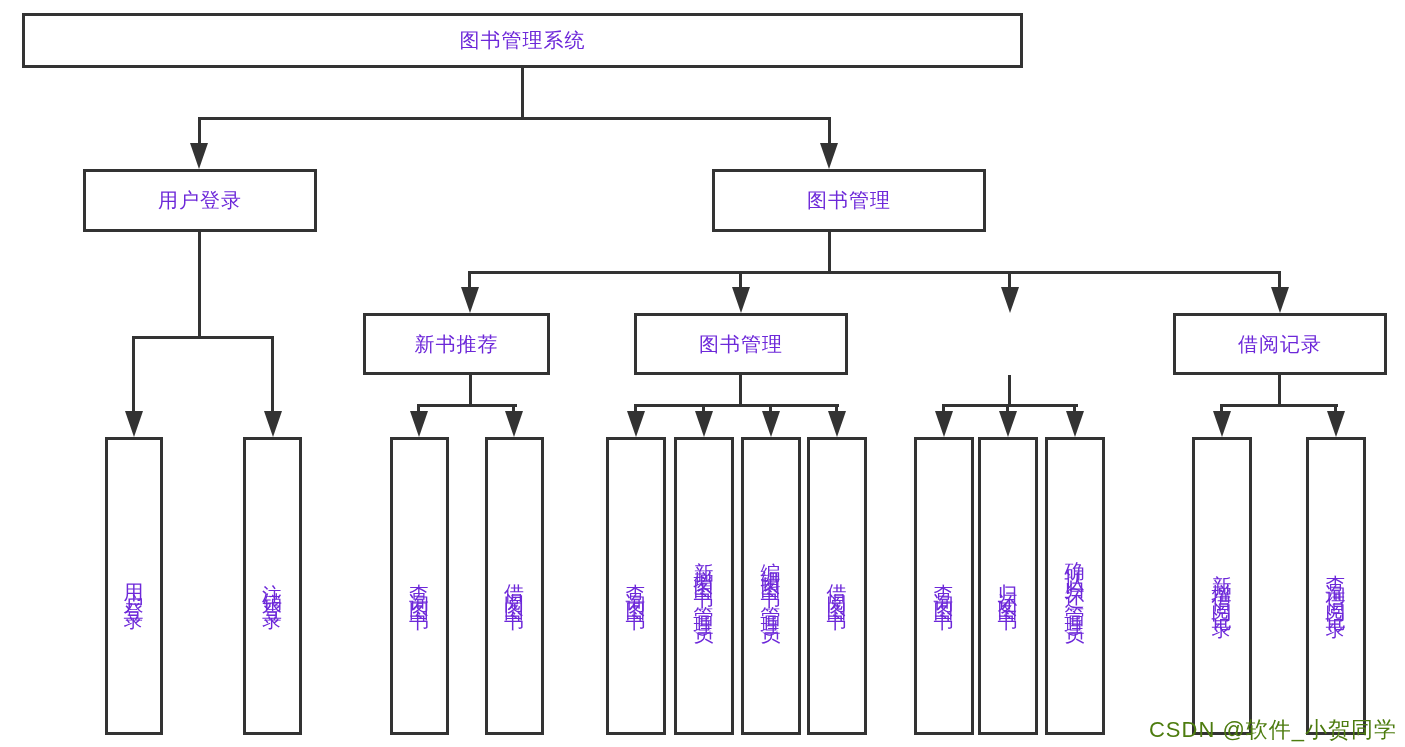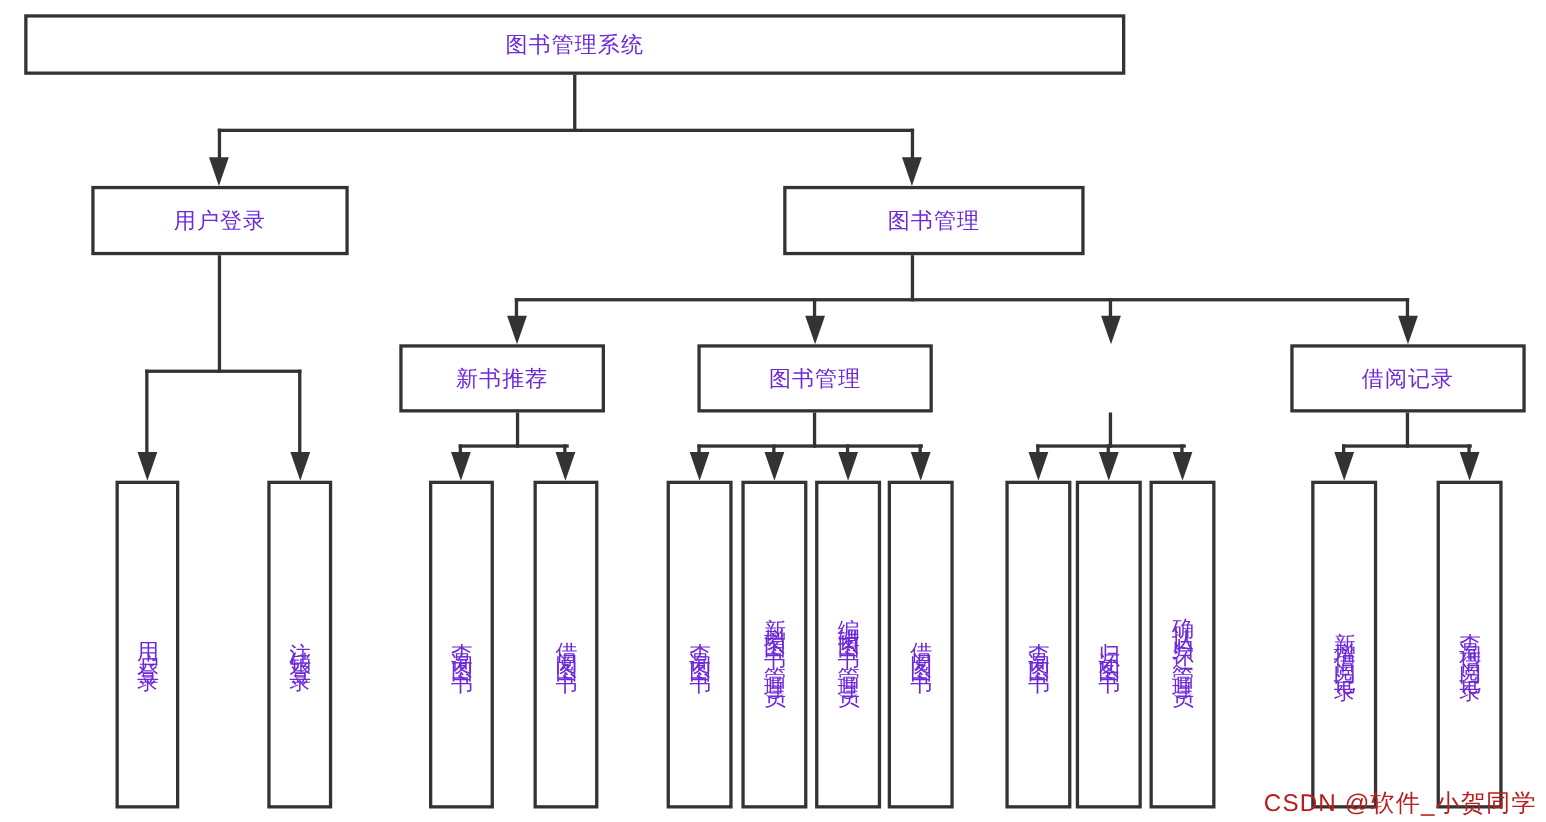--- a/index.html
+++ b/index.html
@@ -40,21 +40,21 @@
     height: 0;
     border-left: 9px solid transparent;
     border-right: 9px solid transparent;
     border-top: 26px solid #333333;
   }
   .watermark {
     position: absolute;
     right: 8px;
     bottom: 2px;
     font-size: 22px;
-    color: #b91c1c;
+    color: #4d7c0f;
     letter-spacing: 1px;
     z-index: 10;
   }
 </style>
 </head>
 <body>
 
 <div class="canvas">
 
   <div class="node" style="left:22px;top:13px;width:1001px;height:55px">

